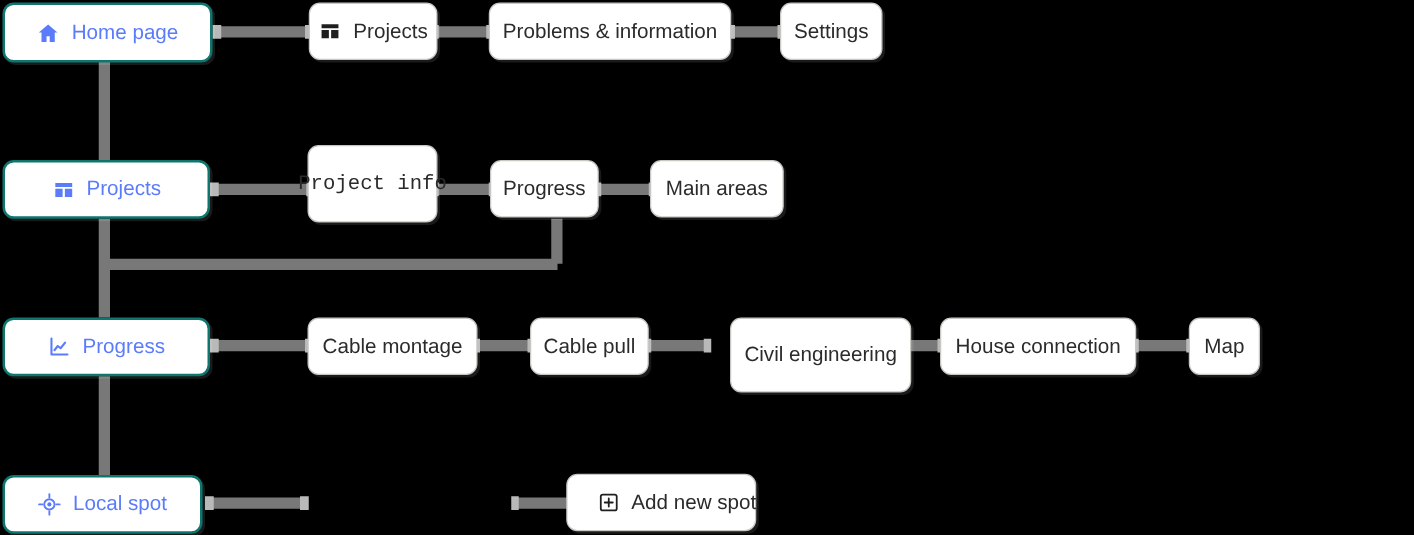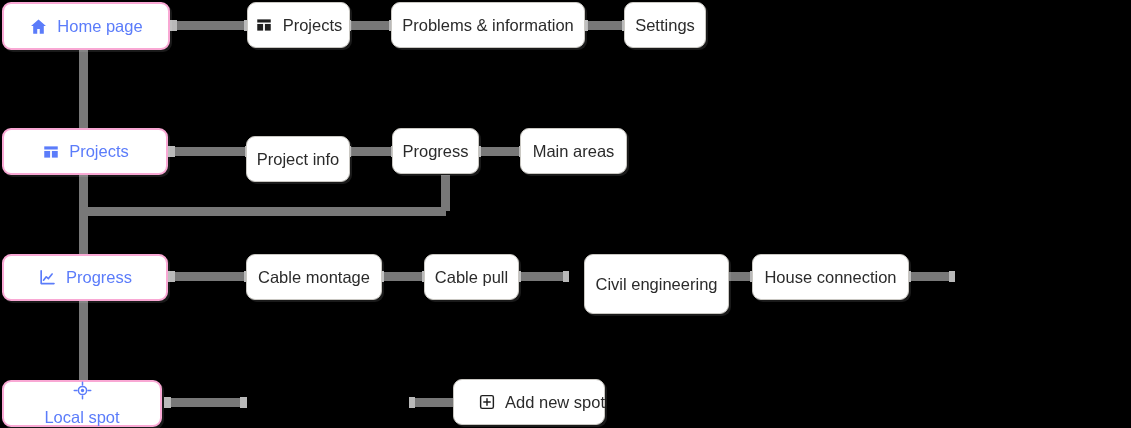--- a/index.html
+++ b/index.html
@@ -43,21 +43,21 @@
     font-size: 16.5px;
     line-height: 1;
     white-space: nowrap;
     z-index: 4;
     box-shadow: 2px 2px 0 0 rgba(255,255,255,0.10);
   }
   .node .label { display: inline-block; }
 
   
   .node.accent {
-    border: 2px solid #f9a8d4;
+    border: 2px solid #0f766e;
     color: #5b7cfa;
     border-radius: 9px;
   }
 
   
   .node.flat {
     border: none;
     border-radius: 0;
     box-shadow: none;
   }
@@ -169,21 +169,21 @@
     <span class="ico">
       <svg width="18" height="18" viewBox="0 0 24 24" fill="#5b7cfa">
         <path d="M3 4.5h18v4.2H3z"></path>
         <path d="M3 10.6h7.8v8.9H3z"></path>
         <path d="M13.2 10.6H21v8.9h-7.8z"></path>
       </svg>
     </span>
     <span class="label">Projects</span>
   </div>
 
-  <div class="node" style="left:246px; top:136px; width:104px; height:46px;">
+  <div class="node" style="left:246px; top:116px; width:104px; height:62px;font-family:Liberation Mono, monospace;">
     <span class="label">Project info</span>
   </div>
 
   <div class="node" style="left:392px; top:128px; width:87px; height:46px;">
     <span class="label">Progress</span>
   </div>
 
   <div class="node" style="left:520px; top:128px; width:107px; height:46px;">
     <span class="label">Main areas</span>
   </div>
@@ -207,22 +207,25 @@
   </div>
 
   <div class="node" style="left:584px; top:254px; width:145px; height:60px;">
     <span class="label">Civil engineering</span>
   </div>
 
   <div class="node" style="left:752px; top:254px; width:157px; height:46px;">
     <span class="label">House connection</span>
   </div>
 
-
-  <div class="node accent" style="left:2px; top:380px; width:160px; height:47px;flex-direction:column;">
+  <div class="node" style="left:951px; top:254px; width:57px; height:46px;">
+    <span class="label">Map</span>
+  </div>
+
+  <div class="node accent" style="left:2px; top:380px; width:160px; height:47px;">
     <span class="ico">
       <svg width="19" height="19" viewBox="0 0 24 24" fill="none" stroke="#5b7cfa" stroke-width="1.9">
         <circle cx="12" cy="12" r="5.2"></circle>
         <circle cx="12" cy="12" r="2.1" fill="#5b7cfa" stroke="none"></circle>
         <path d="M12 1.6v3.4M12 19v3.4M1.6 12H5M19 12h3.4" stroke-linecap="round"></path>
       </svg>
     </span>
     <span class="label">Local spot</span>
   </div>
 

